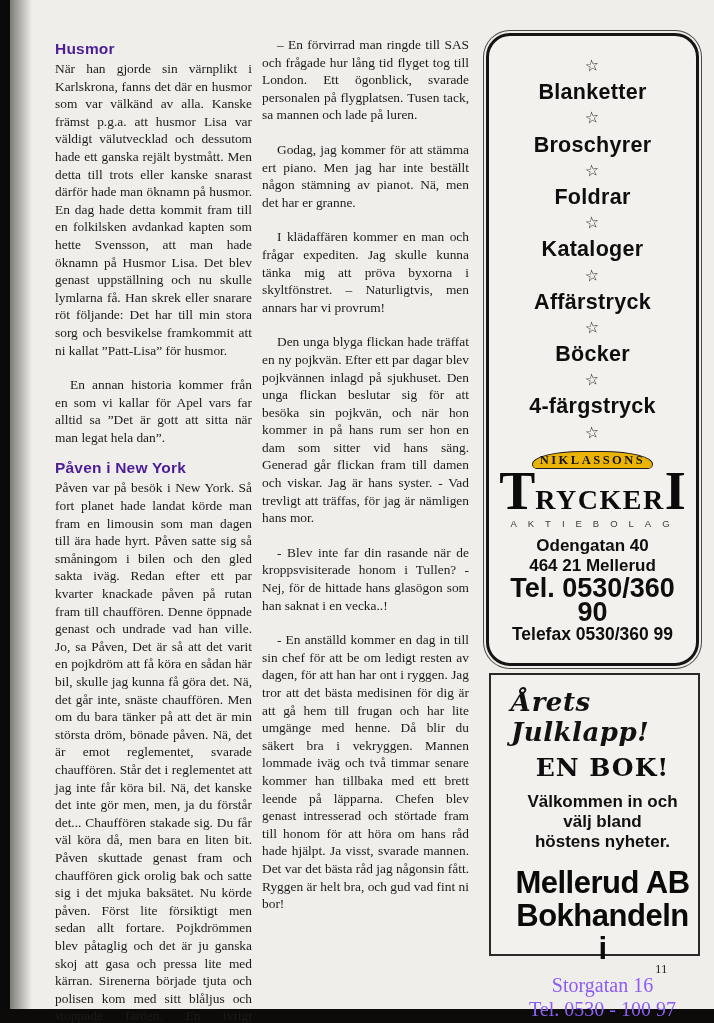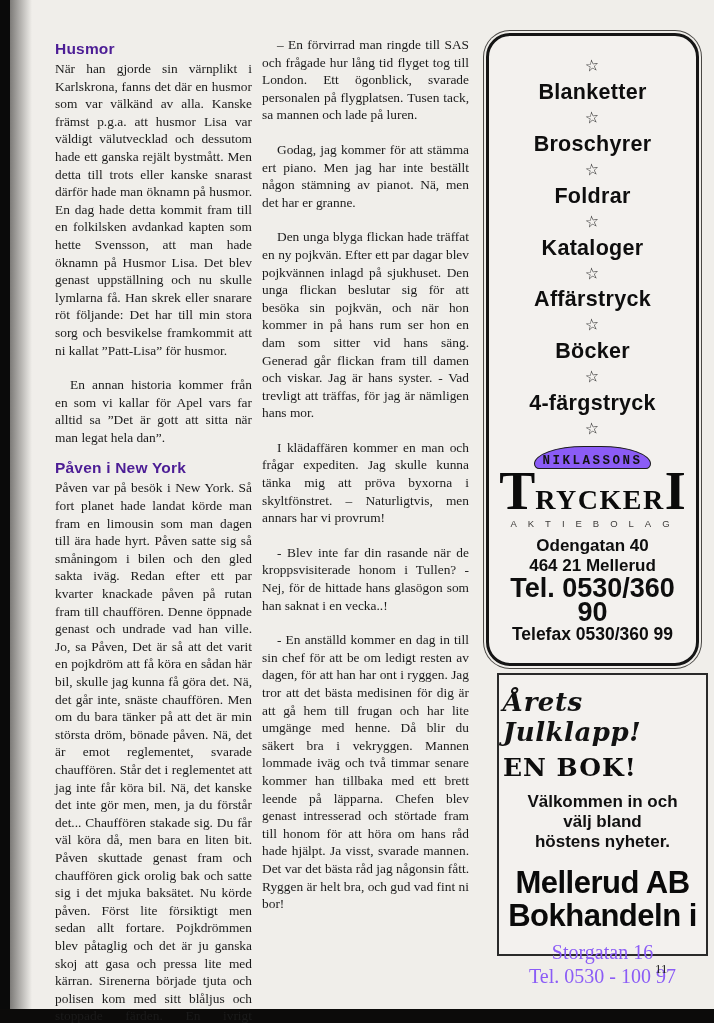--- a/index.html
+++ b/index.html
@@ -42,46 +42,46 @@
     padding:22px 6px 18px 6px;
   }
   .star{font-size:16px;line-height:16px;color:#1a1a1a;transform:rotate(-8deg);}
   .svc{
     font-family:"Liberation Sans", sans-serif;font-weight:bold;
     font-size:21.5px;line-height:22px;color:#0e0e0e;letter-spacing:.3px;
   }
   .logo{width:100%;text-align:center;margin-top:2px;}
   .logo-banner{
     display:inline-block;position:relative;z-index:2;
-    font-family:Liberation Mono, monospace;font-weight:bold;
+    font-family:Liberation Serif, serif;font-weight:bold;
     font-size:12.5px;letter-spacing:2.5px;color:#141414;
-    background:#8b5cf6;border:1.5px solid #1c1c1c;
-    padding:7px 7px 0 7px;border-radius:50% 50% 6px 6px / 90% 90% 6px 6px;
+    background:#eab308;border:1.5px solid #1c1c1c;
+    padding:1px 7px 0 7px;border-radius:50% 50% 6px 6px / 90% 90% 6px 6px;
     margin-bottom:-9px;
   }
   .logo-main{
     display:flex;align-items:baseline;justify-content:center;
     font-family:"Liberation Serif", serif;font-weight:bold;color:#0b0b0b;
   }
   .logo-main .big{font-size:54px;line-height:46px;}
   .logo-main .mid{font-size:28px;line-height:35px;letter-spacing:1.5px;}
   .logo-sub{
     font-family:"Liberation Sans", sans-serif;font-size:9.5px;color:#3c3a38;
     letter-spacing:11px;margin-top:1px;margin-left:6px;white-space:nowrap;
   }
   .addr{font-family:"Liberation Sans", sans-serif;font-weight:bold;color:#0e0e0e;text-align:center;}
   .addr .l1,.addr .l2{font-size:17px;line-height:20px;}
   .addr .l3{font-size:27px;line-height:24px;}
   .addr .l4{font-size:17.5px;line-height:21px;}
 
   .ad2{
-    box-sizing:border-box;width:211px;height:283px;margin-top:7px;margin-left:11px;
+    box-sizing:border-box;width:211px;height:283px;margin-top:7px;margin-left:3px;
     background:#f3f1ee;border:2.5px solid #2a2a2a;
-    display:flex;flex-direction:column;
-    padding:12px 4px 10px 4px;
+    display:flex;flex-direction:column;align-items:center;
+    padding:12px 4px 10px 20px;
   }
   .ad2-headline{
     font-family:"DejaVu Serif", serif;font-weight:bold;font-style:italic;
     font-size:26px;line-height:30px;color:#121212;letter-spacing:.5px;
   }
   .ad2-subhead{
     font-family:"DejaVu Serif", serif;font-weight:bold;
     font-size:25px;line-height:28px;color:#0d0d0d;margin-top:7px;letter-spacing:1px;
   }
   .ad2-lines{
@@ -111,22 +111,22 @@
   <h3>Husmor</h3>
   <p class="noindent">När han gjorde sin värnplikt i Karlskrona, fanns det där en husmor som var välkänd av alla. Kanske främst p.g.a. att husmor Lisa var väldigt välutvecklad och dessutom hade ett ganska rejält bystmått. Men detta till trots eller kanske snarast därför hade man öknamn på husmor. En dag hade detta kommit fram till en folkilsken avdankad kapten som hette Svensson, att man hade öknamn på Husmor Lisa. Det blev genast uppställning och nu skulle lymlarna få. Han skrek eller snarare röt följande: Det har till min stora sorg och besvikelse framkommit att ni kallat ”Patt-Lisa” för husmor.</p>
   <p class="gap">En annan historia kommer från en som vi kallar för Apel vars far alltid sa ”Det är gott att sitta när man legat hela dan”.</p>
   <h3 class="second">Påven i New York</h3>
   <p class="noindent">Påven var på besök i New York. Så fort planet hade landat körde man fram en limousin som man dagen till ära hade hyrt. Påven satte sig så småningom i bilen och den gled sakta iväg. Redan efter ett par kvarter knackade påven på rutan fram till chauffören. Denne öppnade genast och undrade vad han ville. Jo, sa Påven, Det är så att det varit en pojkdröm att få köra en sådan här bil, skulle jag kunna få göra det. Nä, det går inte, snäste chauffören. Men om du bara tänker på att det är min största dröm, bönade påven. Nä, det är emot reglementet, svarade chauffören. Står det i reglementet att jag inte får köra bil. Nä, det kanske det inte gör men, men, ja du förstår det... Chauffören stakade sig. Du får väl köra då, men bara en liten bit. Påven skuttade genast fram och chauffören gick orolig bak och satte sig i det mjuka baksätet. Nu körde påven. Först lite försiktigt men sedan allt fortare. Pojkdrömmen blev påtaglig och det är ju ganska skoj att gasa och pressa lite med kärran. Sirenerna började tjuta och polisen kom med sitt blåljus och stoppade färden. En ivrigt tuggummituggande polis kom fram till förarplatsen och gick ganska häpen tillbaka till sin bil, där han genast ringde till stationen och sa. Jag har tagit en höjdare. Jasså är det guvenören, sy in han väste rös-</p>
 </div>
 
 <div class="col col2">
   <p>– En förvirrad man ringde till SAS och frågade hur lång tid flyget tog till London. Ett ögonblick, svarade personalen på flygplatsen. Tusen tack, sa mannen och lade på luren.</p>
   <p class="gap">Godag, jag kommer för att stämma ert piano. Men jag har inte beställt någon stämning av pianot. Nä, men det har er granne.</p>
+  <p class="gap">I klädaffären kommer en man och frågar expediten. Jag skulle kunna tänka mig att pröva byxorna i skyltfönstret. – Naturligtvis, men annars har vi provrum!</p>
   <p class="gap">Den unga blyga flickan hade träffat en ny pojkvän. Efter ett par dagar blev pojkvännen inlagd på sjukhuset. Den unga flickan beslutar sig för att besöka sin pojkvän, och när hon kommer in på hans rum ser hon en dam som sitter vid hans säng. Generad går flickan fram till damen och viskar. Jag är hans syster. - Vad trevligt att träffas, för jag är nämligen hans mor.</p>
-  <p class="gap">I klädaffären kommer en man och frågar expediten. Jag skulle kunna tänka mig att pröva byxorna i skyltfönstret. – Naturligtvis, men annars har vi provrum!</p>
   <p class="gap">- Blev inte far din rasande när de kroppsvisiterade honom i Tullen? -Nej, för de hittade hans glasögon som han saknat i en vecka..!</p>
   <p class="gap">- En anställd kommer en dag in till sin chef för att be om ledigt resten av dagen, för att han har ont i ryggen. Jag tror att det bästa medisinen för dig är att gå hem till frugan och har lite umgänge med henne. Då blir du säkert bra i vekryggen. Mannen lommade iväg och två timmar senare kommer han tillbaka med ett brett leende på läpparna. Chefen blev genast intresserad och störtade fram till honom för att höra om hans råd hade hjälpt. Ja visst, svarade mannen. Det var det bästa råd jag någonsin fått. Ryggen är helt bra, och gud vad fint ni bor!</p>
 
 </div>
 
 <div class="sidebar">
 
   <div class="ad1">
     <div class="star">☆</div>
     <div class="svc">Blanketter</div>

